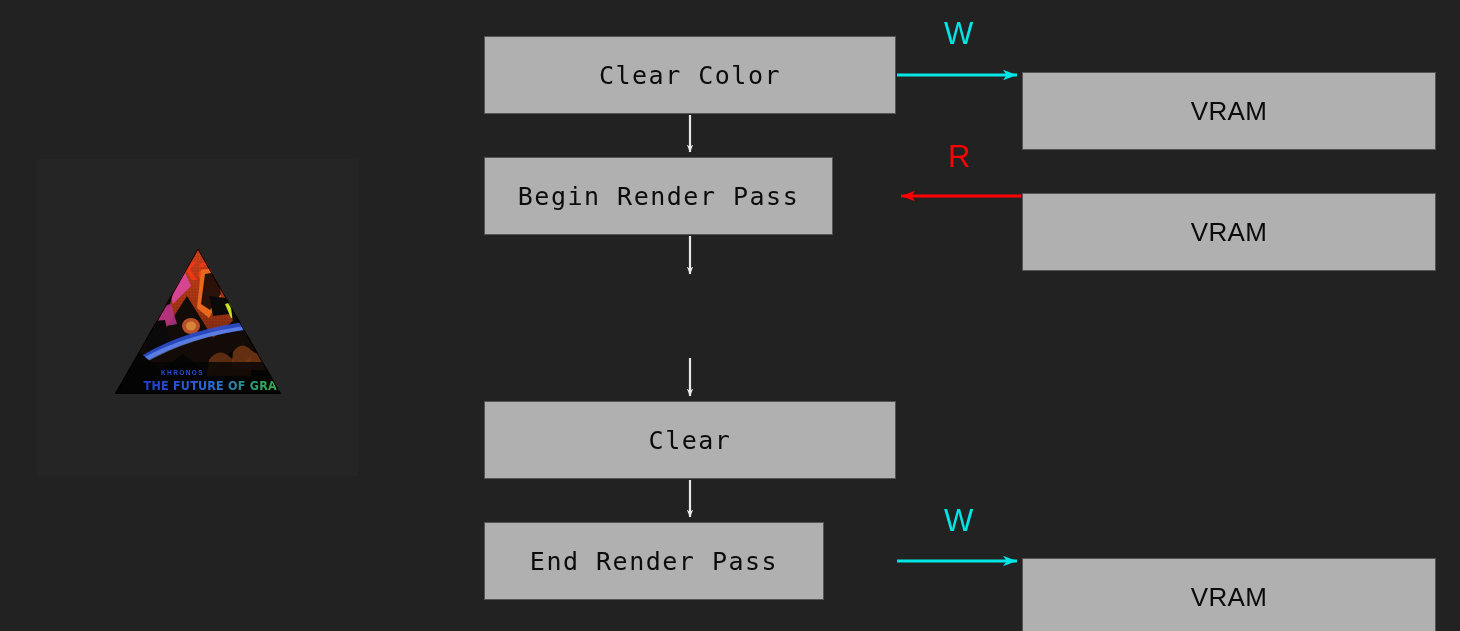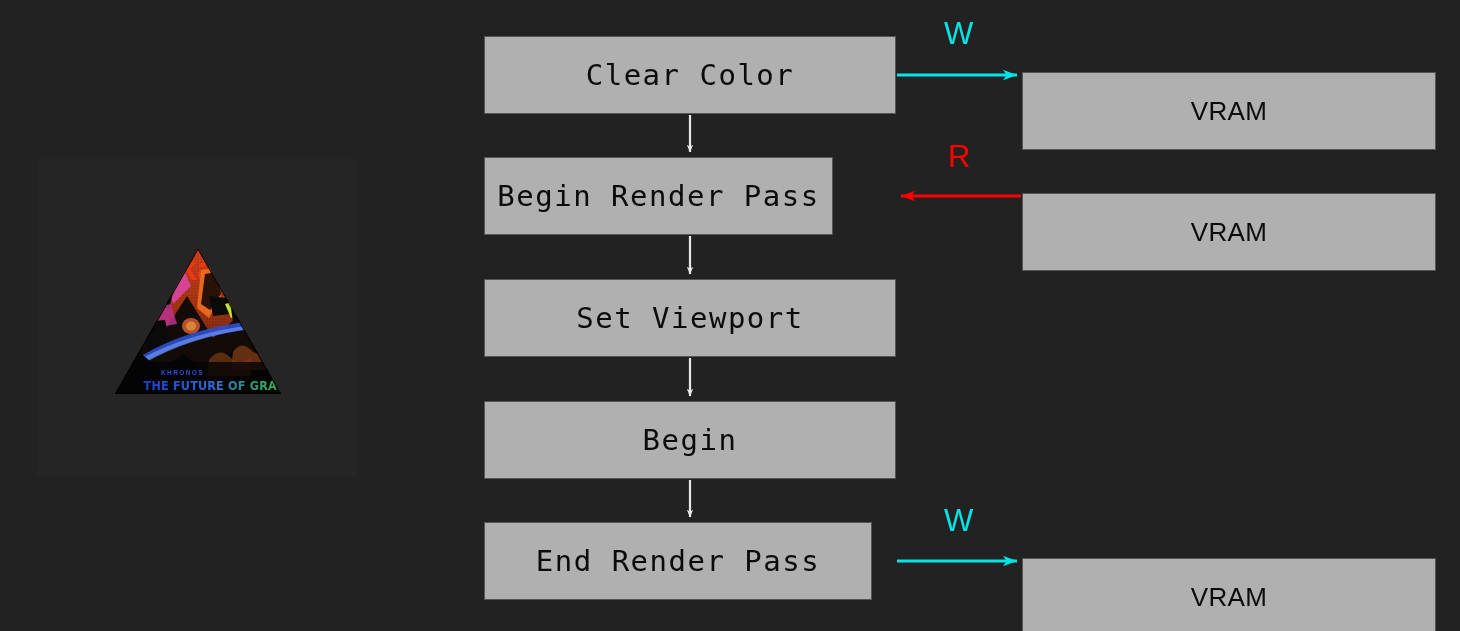--- a/index.html
+++ b/index.html
@@ -45,37 +45,37 @@
     position: absolute;
     background: #b0b0b0;
     border: 1px solid #555555;
     display: flex;
     align-items: center;
     justify-content: center;
     color: #0b0b0b;
   }
   .node.proc {
     font-family: "DejaVu Sans Mono", "Liberation Mono", monospace;
-    font-size: 29px;
+    font-size: 25px;
     letter-spacing: 1.5px;
     font-weight: 400;
   }
   .node.mem {
     font-family: "Liberation Sans", sans-serif;
     font-size: 26px;
     font-weight: 400;
     letter-spacing: 0.4px;
     margin-top: 36px;
   }
 
   #n-clear      { left: 484px; top: 36px;  width: 412px; height: 78px; }
   #n-begin      { left: 484px; top: 157px; width: 349px; height: 78px; }
   #n-viewport   { left: 484px; top: 279px; width: 412px; height: 78px; }
   #n-draw       { left: 484px; top: 401px; width: 412px; height: 78px; }
-  #n-end        { left: 484px; top: 522px; width: 388px; height: 78px; }
+  #n-end        { left: 484px; top: 522px; width: 340px; height: 78px; }
 
   #m-vram-1     { left: 1022px; top: 36px;  width: 414px; height: 78px; }
   #m-vram-2     { left: 1022px; top: 157px; width: 414px; height: 78px; }
   #m-vram-3     { left: 1022px; top: 522px; width: 414px; height: 78px; }
 
   
   .conn {
     position: absolute;
     pointer-events: none;
   }
@@ -191,23 +191,22 @@
   </svg>
 
   <div class="edge-label write" id="lbl-w1">W</div>
   <div class="edge-label read" id="lbl-r1">R</div>
   <div class="edge-label write" id="lbl-w2">W</div>
 
   <div class="node proc" id="n-clear">Clear Color</div>
 
   <div class="node proc" id="n-begin">Begin Render Pass</div>
 
-  <div class="node proc" id="n-viewport">Set Viewport</div>
-
-  <div class="node proc" id="n-draw">Begin</div>
+
+  <div class="node proc" id="n-draw">Clear</div>
 
   <div class="node proc" id="n-end">End Render Pass</div>
 
   <div class="node mem" id="m-vram-1">VRAM</div>
 
   <div class="node mem" id="m-vram-2">VRAM</div>
 
   <div class="node mem" id="m-vram-3">VRAM</div>
 
 </div>

